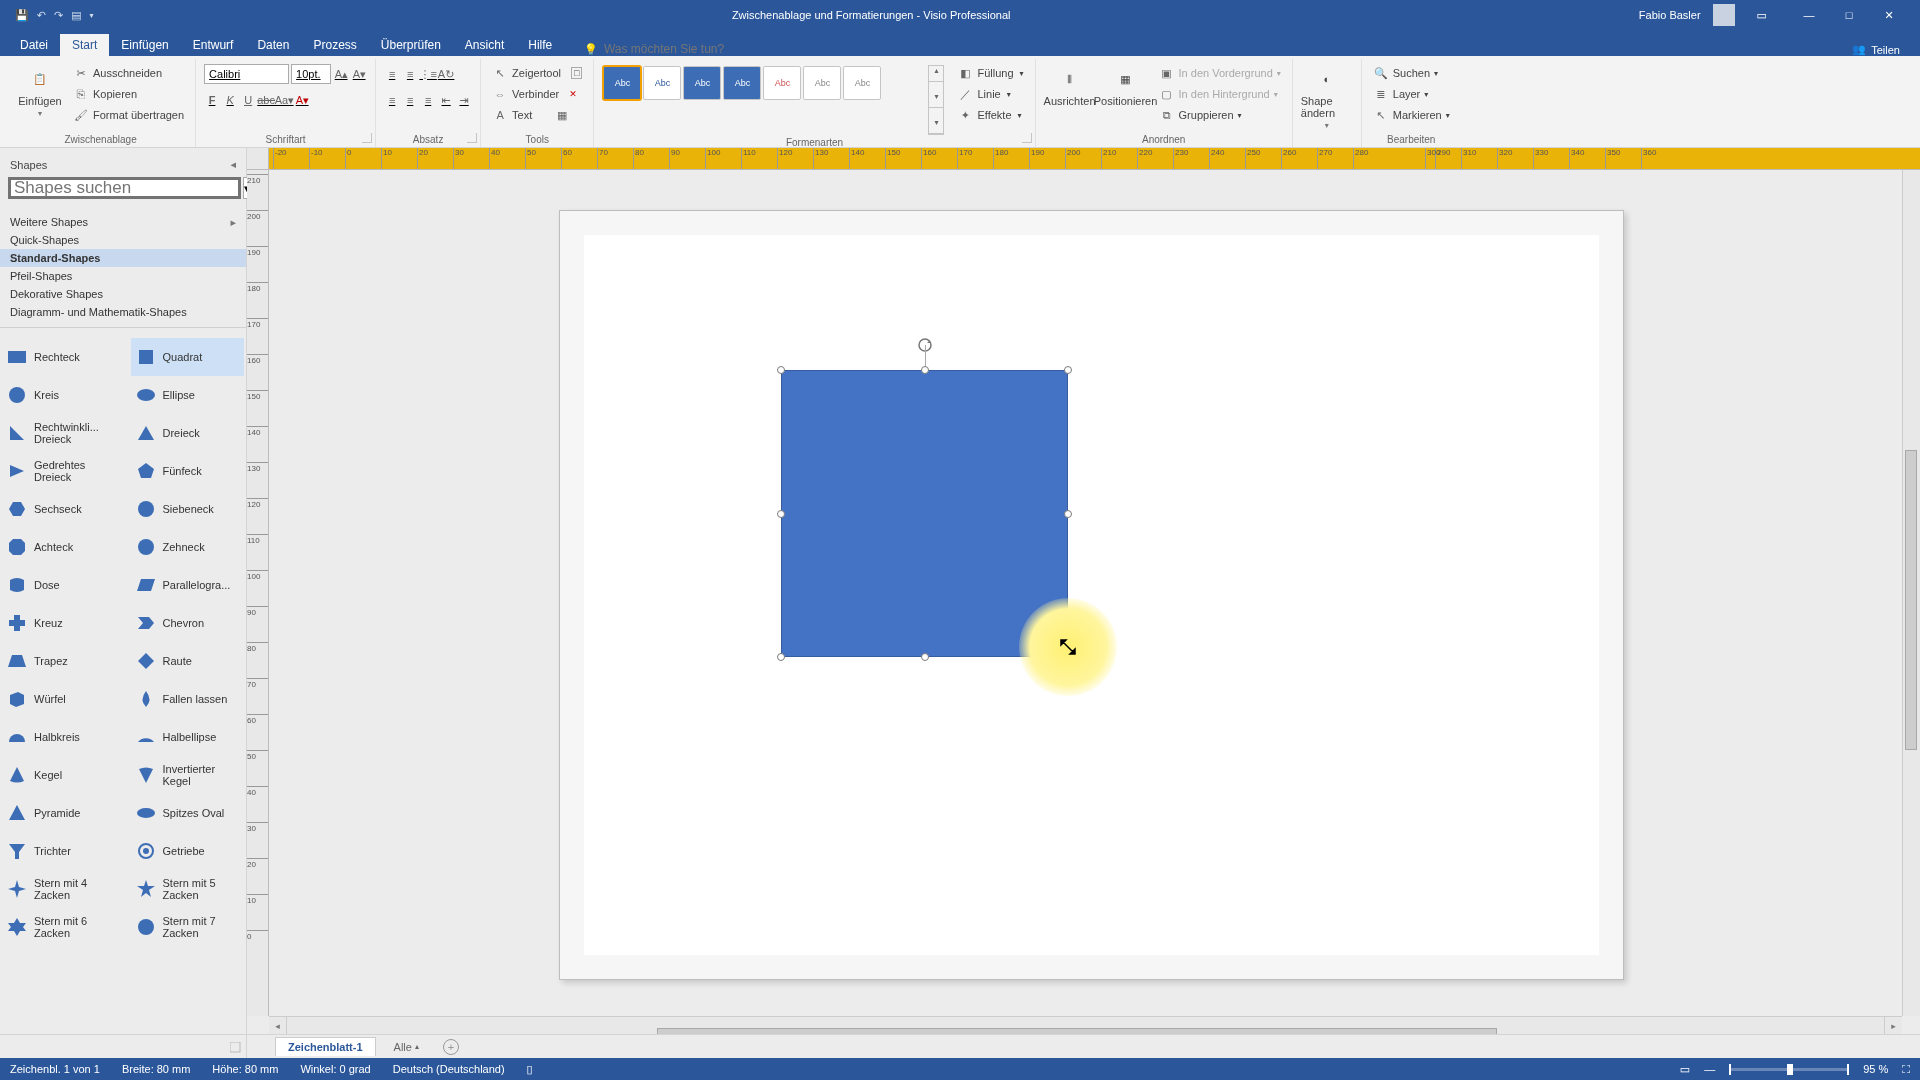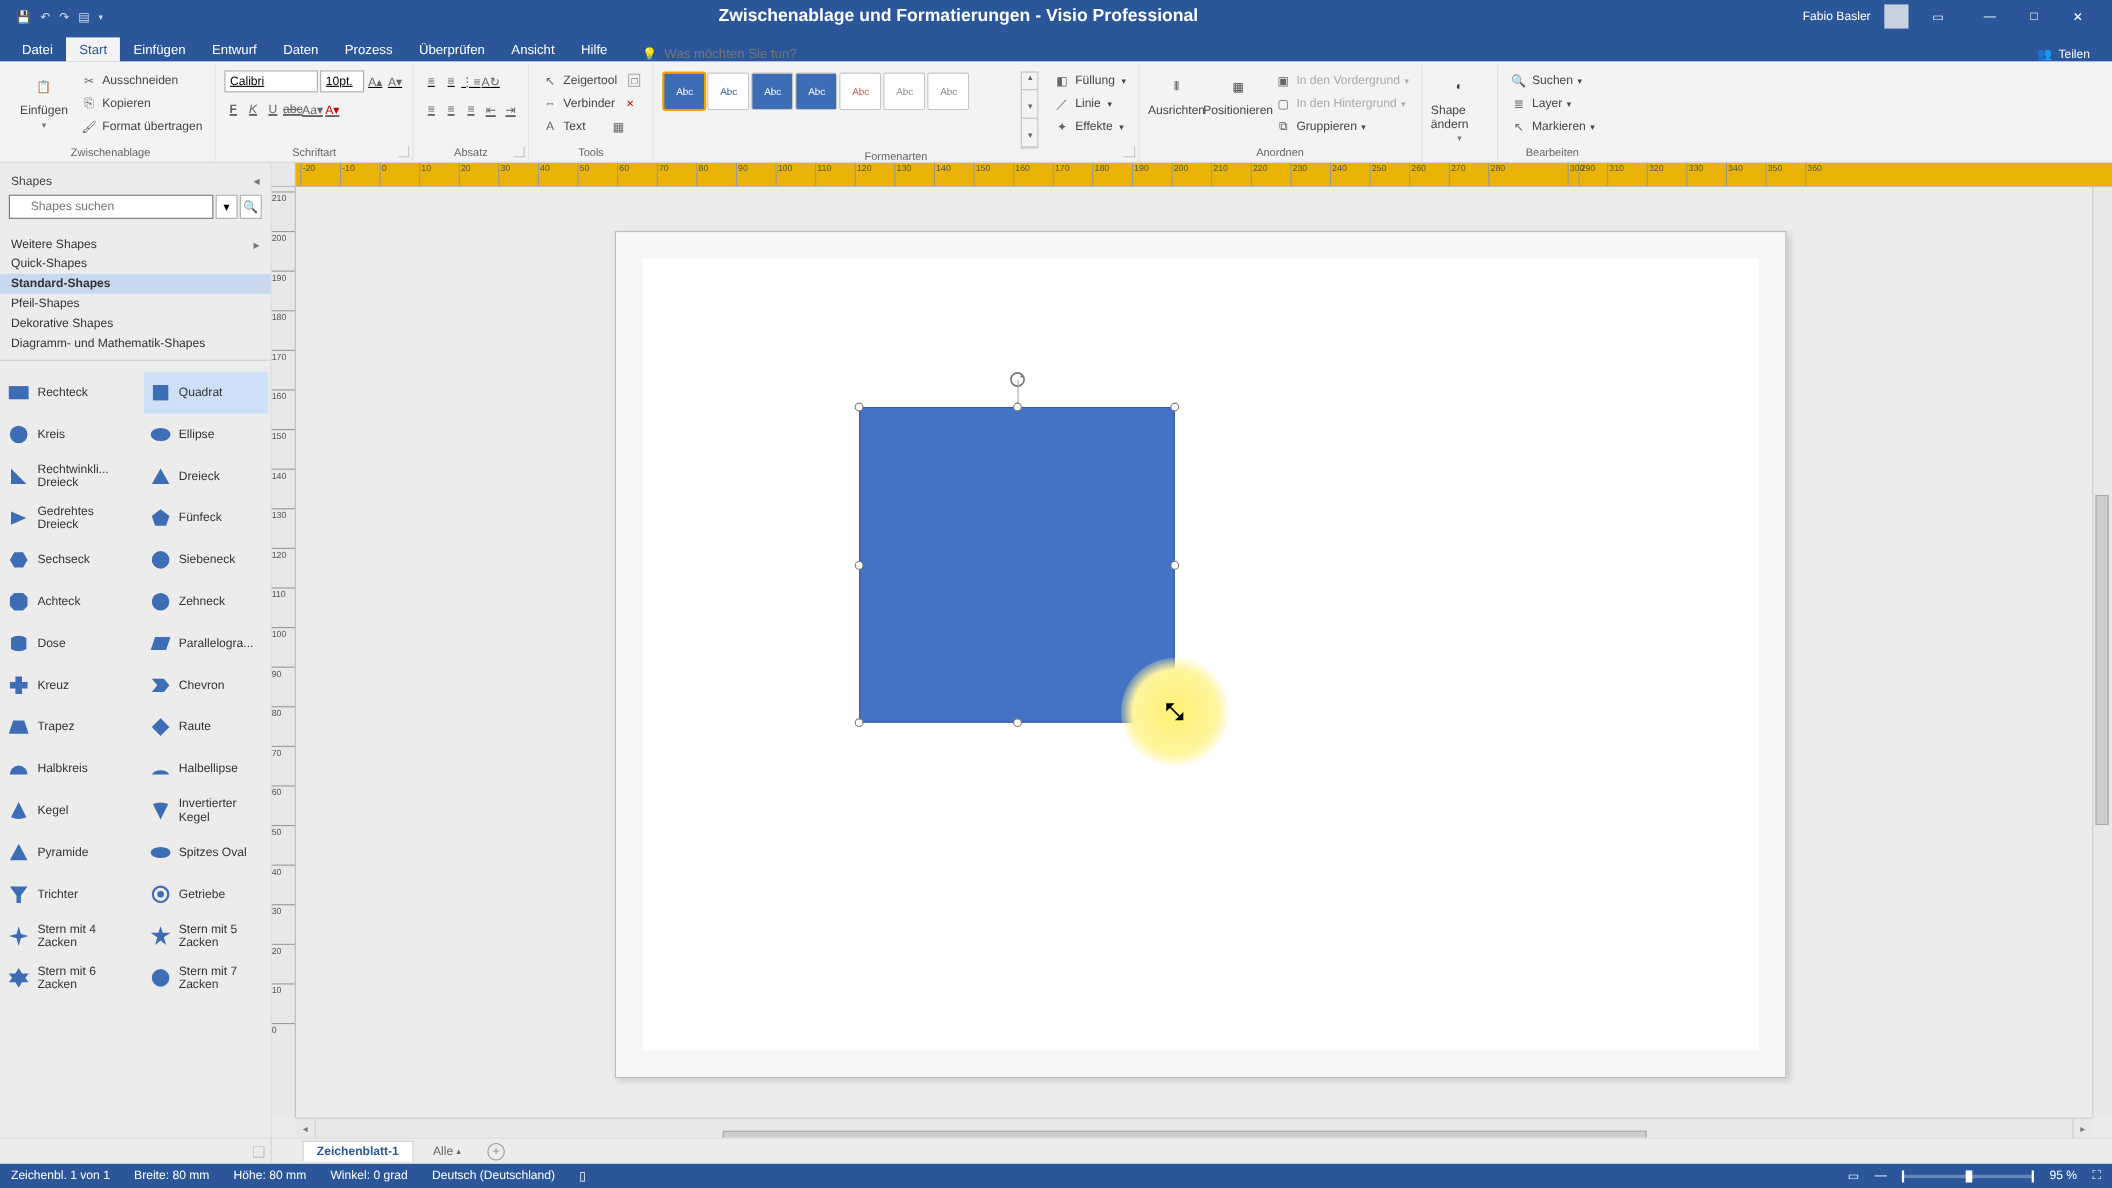--- a/index.html
+++ b/index.html
@@ -1,20 +1,20 @@
 <!DOCTYPE html>
 <html><head>
 <meta charset="utf-8">
 <style>
 * { margin:0; padding:0; box-sizing:border-box; font-family:'Segoe UI',Tahoma,sans-serif; font-size:11px; }
 body { background:#fff; overflow:hidden; width:1920px; height:1080px; transform-origin:top left; }
 .title-bar { height:30px; background:#2b579a; color:#fff; display:flex; align-items:center; padding:0 5px; }
 .qat { display:flex; align-items:center; gap:8px; padding:0 10px; }
 .qat span { color:#d0dcee; cursor:pointer; }
-.title-text { flex:1; text-align:center; font-size:16px;font-weight:bold; }
+.title-text { flex:1; text-align:center; font-size:11px; }
 .title-right { display:flex; align-items:center; gap:12px; padding-right:6px;}
 .avatar { width:22px; height:22px; background:#c8d2e0; display:inline-block;}
 .win-btns { display:flex; gap:0; margin-left:10px;}
 .win-btn { width:40px; height:30px; display:flex; align-items:center; justify-content:center; color:#fff; }
 .menu-bar { height:26px; background:#2b579a; display:flex; align-items:flex-end; padding-left:8px; color:#fff;}
 .menu-item { padding:4px 12px; font-size:12px; cursor:pointer;}
 .menu-item.active { background:#f3f3f3; color:#2b579a; }
 .tell-me { margin-left:20px; display:flex; align-items:center; gap:6px; color:#d6e0f0;}
 .tell-me-input { background:transparent; border:none; color:#d6e0f0; width:180px; font-size:12px;}
 .share { margin-left:auto; margin-right:20px; display:flex; align-items:center; gap:5px; color:#fff;}
@@ -36,21 +36,21 @@
 .style-box.sel { border:1px solid #f2a100; box-shadow:0 0 0 1px #f2a100;}
 .style-gallery { display:flex; flex-wrap:wrap; width:320px; align-content:flex-start; padding-top:4px;}
 .gallery-scroll { width:16px; display:flex; flex-direction:column; justify-content:space-between; border:1px solid #c5c5c5; height:70px; margin-top:4px; margin-left:2px;}
 .gallery-scroll div { height:16px; border-bottom:1px solid #c5c5c5; text-align:center; font-size:8px; color:#666;}
 
 
 .workspace { display:flex; height:calc(1080px - 30px - 26px - 92px - 24px - 22px);}
 .shapes-panel { width:247px; background:#ececec; border-right:1px solid #d4d4d4; display:flex; flex-direction:column;}
 .shapes-header { padding:10px 10px 6px 10px; font-size:18px; color:#444; display:flex; align-items:center; justify-content:space-between;}
 .search-row { padding:0 8px; display:flex; gap:2px; align-items:center;}
-.search-input { flex:1; height:22px; border:1px solid #737373; background:#fff; padding:0 19px; font-size:11px;}
+.search-input { flex:1; height:22px; border:3px solid #737373; background:#fff; padding:0 3px; font-size:17px;}
 .search-btn { width:20px; height:22px; border:1px solid #ababab; background:#fff; display:flex; align-items:center; justify-content:center;}
 .stencil-list { margin-top:14px;}
 .stencil-item { padding:3px 10px; font-size:11px; color:#333; cursor:pointer;}
 .stencil-item.exp::after { content:'▸'; float:right; color:#777;}
 .stencil-item.active { background:#c8d8ee; font-weight:bold;}
 .divider { height:1px; background:#d0d0d0; margin:6px 0;}
 .shapes-grid { flex:1; overflow:auto; padding:4px 2px; }
 .shapes-grid::-webkit-scrollbar{width:12px;}
 .shapes-grid::-webkit-scrollbar-thumb{background:#c1c1c1;}
 .shape-row { display:flex;gap:15px;}
@@ -513,20 +513,38 @@
             </div>
             <span>Trapez</span>
           </div>
           <div class="shape-cell">
             <div class="shape-icon">
               <svg width="22" height="22">
                 <path d="M11 3 L19 11 L11 19 L3 11 Z" class="blue-fill"></path>
               </svg>
             </div>
             <span>Raute</span>
+          </div>
+        </div>
+        <div class="shape-row">
+          <div class="shape-cell">
+            <div class="shape-icon">
+              <svg width="22" height="22">
+                <path d="M4 7 L12 4 L18 7 L18 16 L10 19 L4 16 Z" class="blue-fill"></path>
+              </svg>
+            </div>
+            <span>Würfel</span>
+          </div>
+          <div class="shape-cell">
+            <div class="shape-icon">
+              <svg width="22" height="22">
+                <path d="M11 3 Q18 12 11 19 Q4 12 11 3 Z" class="blue-fill"></path>
+              </svg>
+            </div>
+            <span>Fallen lassen</span>
           </div>
         </div>
         <div class="shape-row">
           <div class="shape-cell">
             <div class="shape-icon">
               <svg width="22" height="22">
                 <path d="M3 16 A8 8 0 0 1 19 16 Z" class="blue-fill"></path>
               </svg>
             </div>
             <span>Halbkreis</span>

